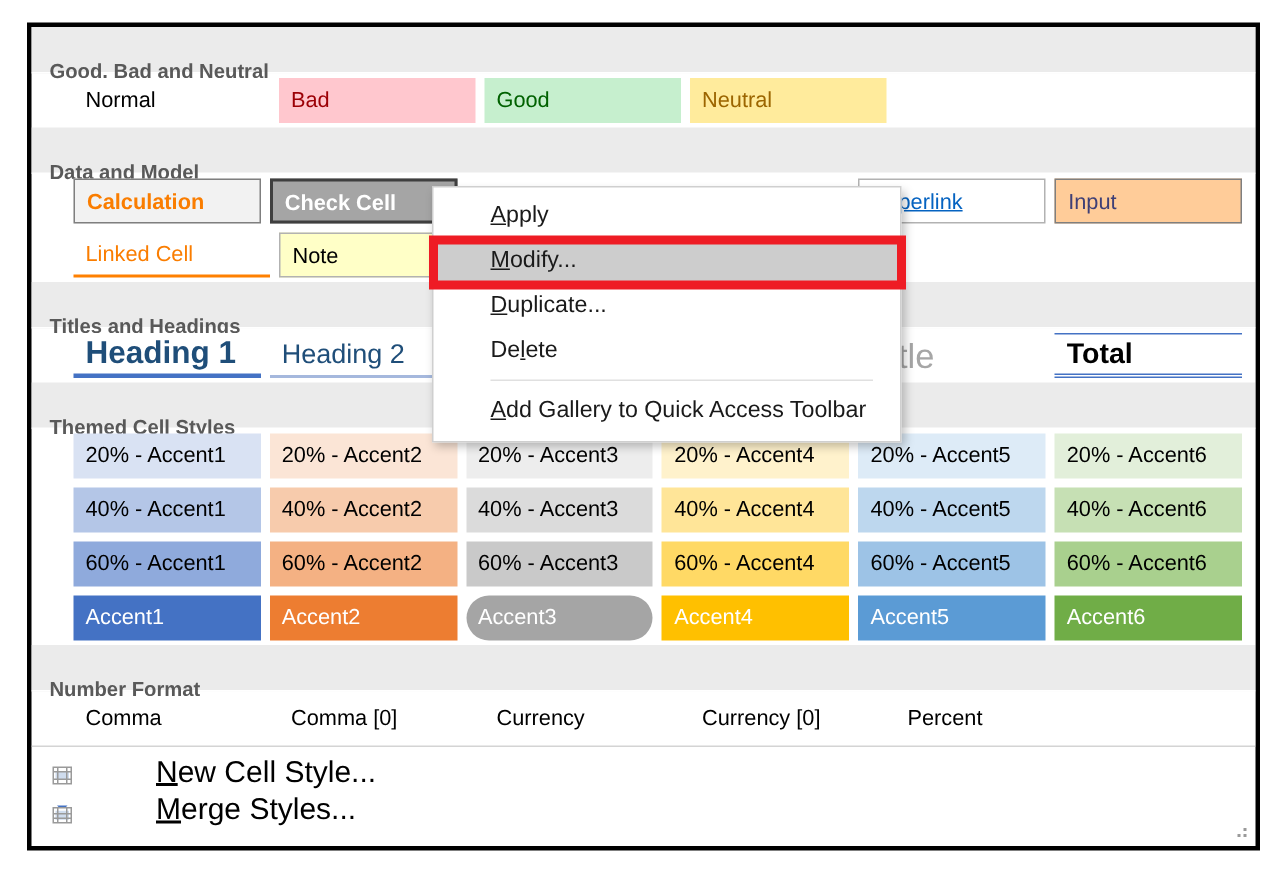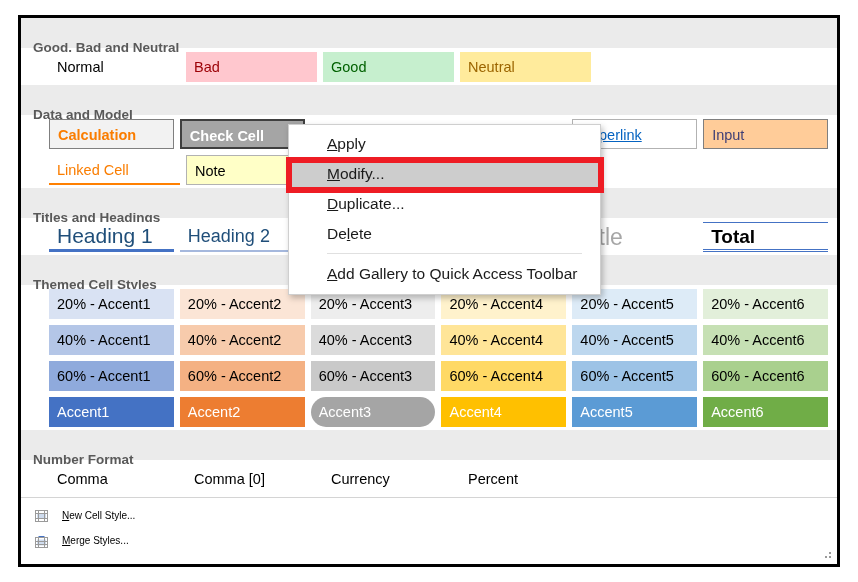--- a/index.html
+++ b/index.html
@@ -69,21 +69,21 @@
   .st-explanatory{background:#ffffff;color:#7f7f7f;font-style:italic;}
   .st-followed{background:#ffffff;color:#800080;text-decoration:underline;}
   .st-hyperlink{background:#ffffff;color:#0563c1;text-decoration:underline;border:1px solid #b2b2b2;}
   .st-input{background:#ffcc99;color:#3f3f76;border:1px solid #7f7f7f;}
   .st-linked{background:#ffffff;color:#fa7d00;border-bottom:2px double #ff8001;}
   .st-note{background:#ffffc7;color:#000000;border:1px solid #b2b2b2;}
   .st-output{background:#f2f2f2;color:#3f3f3f;font-weight:bold;border:1px solid #3f3f3f;}
   .st-warning{background:#ffffff;color:#ff0000;}
 
   
-  .st-h1{color:#1f4e79;font-size:21px;font-weight:normal;border-bottom:3px solid #4472c4;line-height:28px;}
+  .st-h1{color:#1f4e79;font-size:21px;font-weight:bold;border-bottom:3px solid #4472c4;line-height:28px;}
   .st-h2{color:#1f4e79;font-size:18px;font-weight:normal;border-bottom:2px solid #a5b8dd;line-height:29px;}
   .st-h3{color:#1f4e79;font-size:14.5px;font-weight:bold;border-bottom:2px solid #a5b8dd;}
   .st-h4{color:#1f4e79;font-size:14.5px;font-weight:bold;}
   .st-title{color:#a6a6a6;font-size:23px;font-weight:normal;line-height:30px;}
   .st-total{color:#000000;font-size:19px;font-weight:bold;border-top:1px solid #4472c4;border-bottom:3px double #4472c4;line-height:28px;}
 
   
   .a20-1{background:#d9e2f3;} .a20-2{background:#fbe5d6;} .a20-3{background:#ededed;}
   .a20-4{background:#fff2cc;} .a20-5{background:#ddebf7;} .a20-6{background:#e2efda;}
   .a40-1{background:#b4c6e7;} .a40-2{background:#f7cbac;} .a40-3{background:#dbdbdb;}
@@ -98,23 +98,24 @@
   .st-num{background:#ffffff;color:#000000;}
 
   
   .footer{
     border-top:1px solid #d4d4d4;
     padding:5px 0 0 10px;
   }
   .fcmd{
     display:flex;align-items:center;
     height:25px;
-    font-size:10px;
+    font-size:20px;
     color:#000000;
     padding-left:2px;
+    gap:42px;
   }
   .fcmd .lbl{margin-left:12px;}
   .fcmd .lbl u{text-decoration:underline;}
   .ficon{width:17px;height:16px;flex:0 0 17px;position:relative;}
 
   
   #ctxmenu{
     position:absolute;
     left:288px; top:124px;
     width:313px;
@@ -218,20 +219,21 @@
         <div class="cell ac-3">Accent3</div>
         <div class="cell ac-4">Accent4</div>
         <div class="cell ac-5">Accent5</div>
         <div class="cell ac-6">Accent6</div>
       </div>
       <div class="section-head">Number Format</div>
       <div class="row">
         <div class="cell st-num">Comma</div>
         <div class="cell st-num">Comma [0]</div>
         <div class="cell st-num">Currency</div>
+        <div class="cell st-num">Currency [0]</div>
         <div class="cell st-num">Percent</div>
       </div>
     </div>
 
   <div class="footer">
     <div id="footer-list">
         <div class="fcmd">
           <span class="ficon"><svg width="17" height="16" viewBox="0 0 17 16">
               <rect x="2.5" y="2.5" width="12" height="11" fill="#fff" stroke="#9a9a9a"></rect>
               <rect x="4" y="5" width="9" height="6" fill="#cfdcee"></rect>

